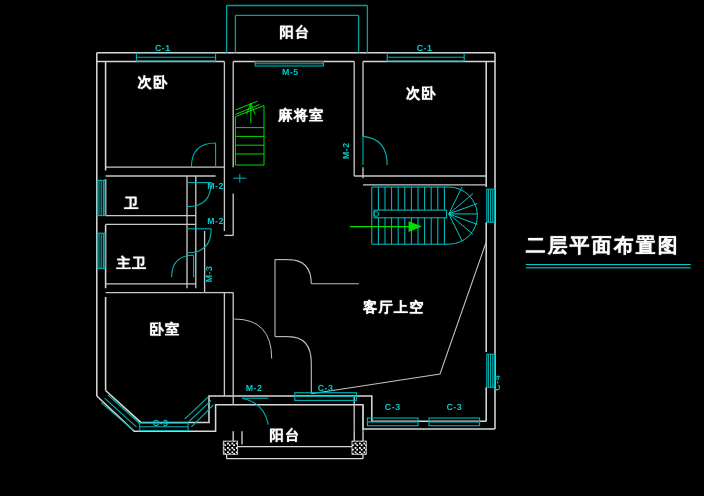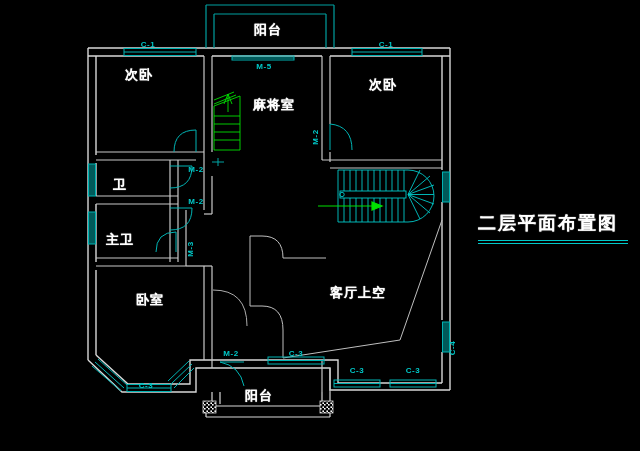--- a/index.html
+++ b/index.html
@@ -348,21 +348,21 @@
 
   </svg>
 
   <div class="room-label" style="left:268px; top:30px;">阳台</div>
   <div class="room-label" style="left:139px; top:75px;">次卧</div>
   <div class="room-label" style="left:383px; top:85px;">次卧</div>
   <div class="room-label" style="left:274px; top:105px;">麻将室</div>
   <div class="room-label" style="left:120px; top:185px;">卫</div>
   <div class="room-label" style="left:120px; top:240px;">主卫</div>
   <div class="room-label" style="left:136px; top:300px;padding-left:28px;">卧室</div>
-  <div class="room-label" style="left:358px; top:293px;">客厅上空</div>
+  <div class="room-label" style="left:358px; top:280px;">客厅上空</div>
   <div class="room-label" style="left:259px; top:396px;">阳台</div>
 
   <div class="tag-label" style="left:148px; top:44px;">C-1</div>
   <div class="tag-label" style="left:386px; top:44px;">C-1</div>
   <div class="tag-label" style="left:264px; top:66px;">M-5</div>
   <div class="tag-label vert" style="left:315px; top:137px;">M-2</div>
   <div class="tag-label" style="left:196px; top:169px;">M-2</div>
   <div class="tag-label" style="left:196px; top:201px;">M-2</div>
   <div class="tag-label vert" style="left:190px; top:249px;">M-3</div>
   <div class="tag-label" style="left:146px; top:385px;">C-3</div>

